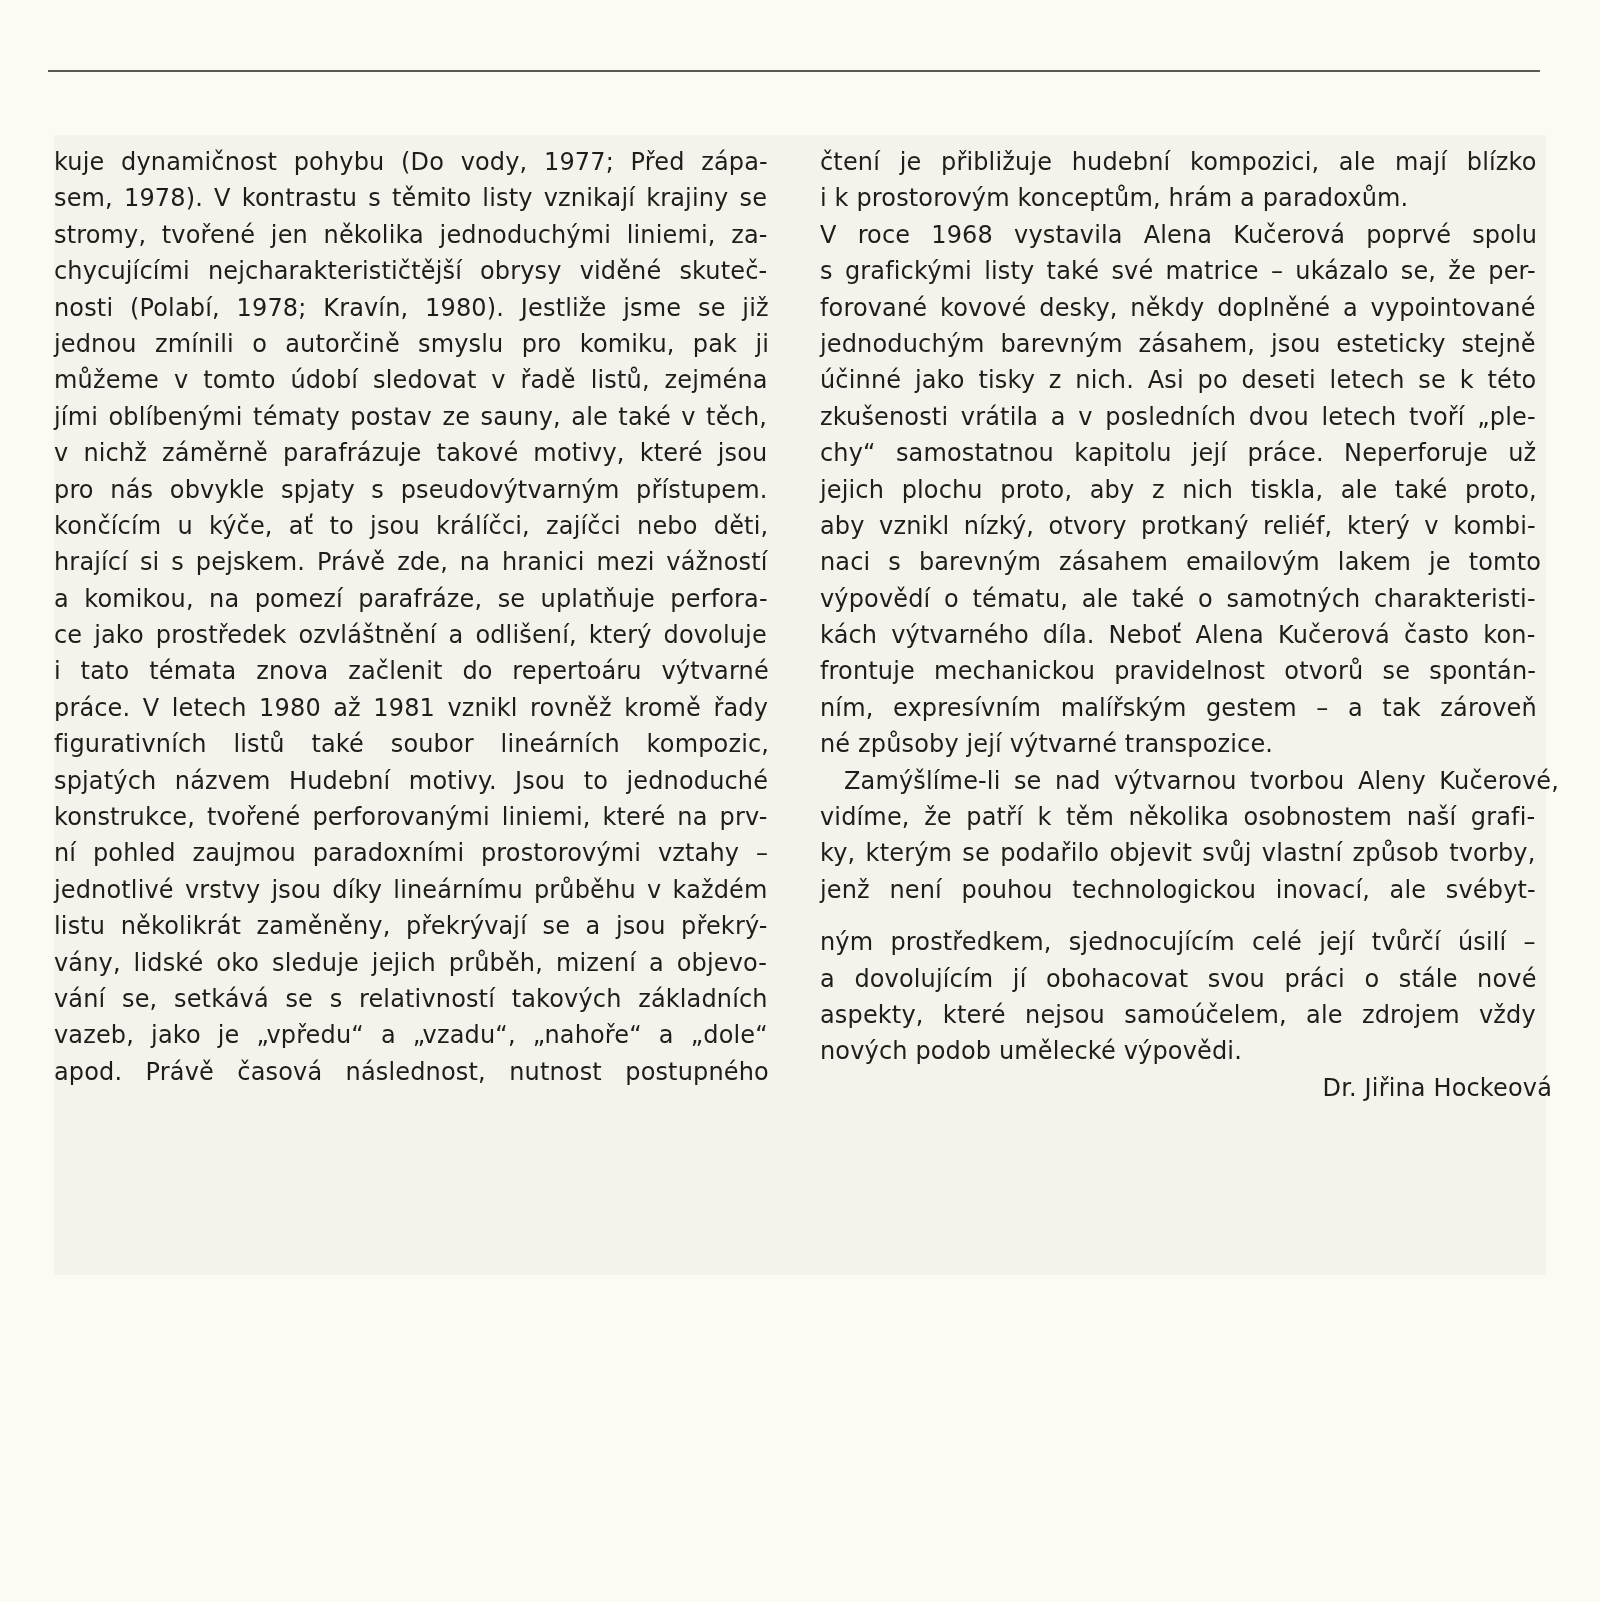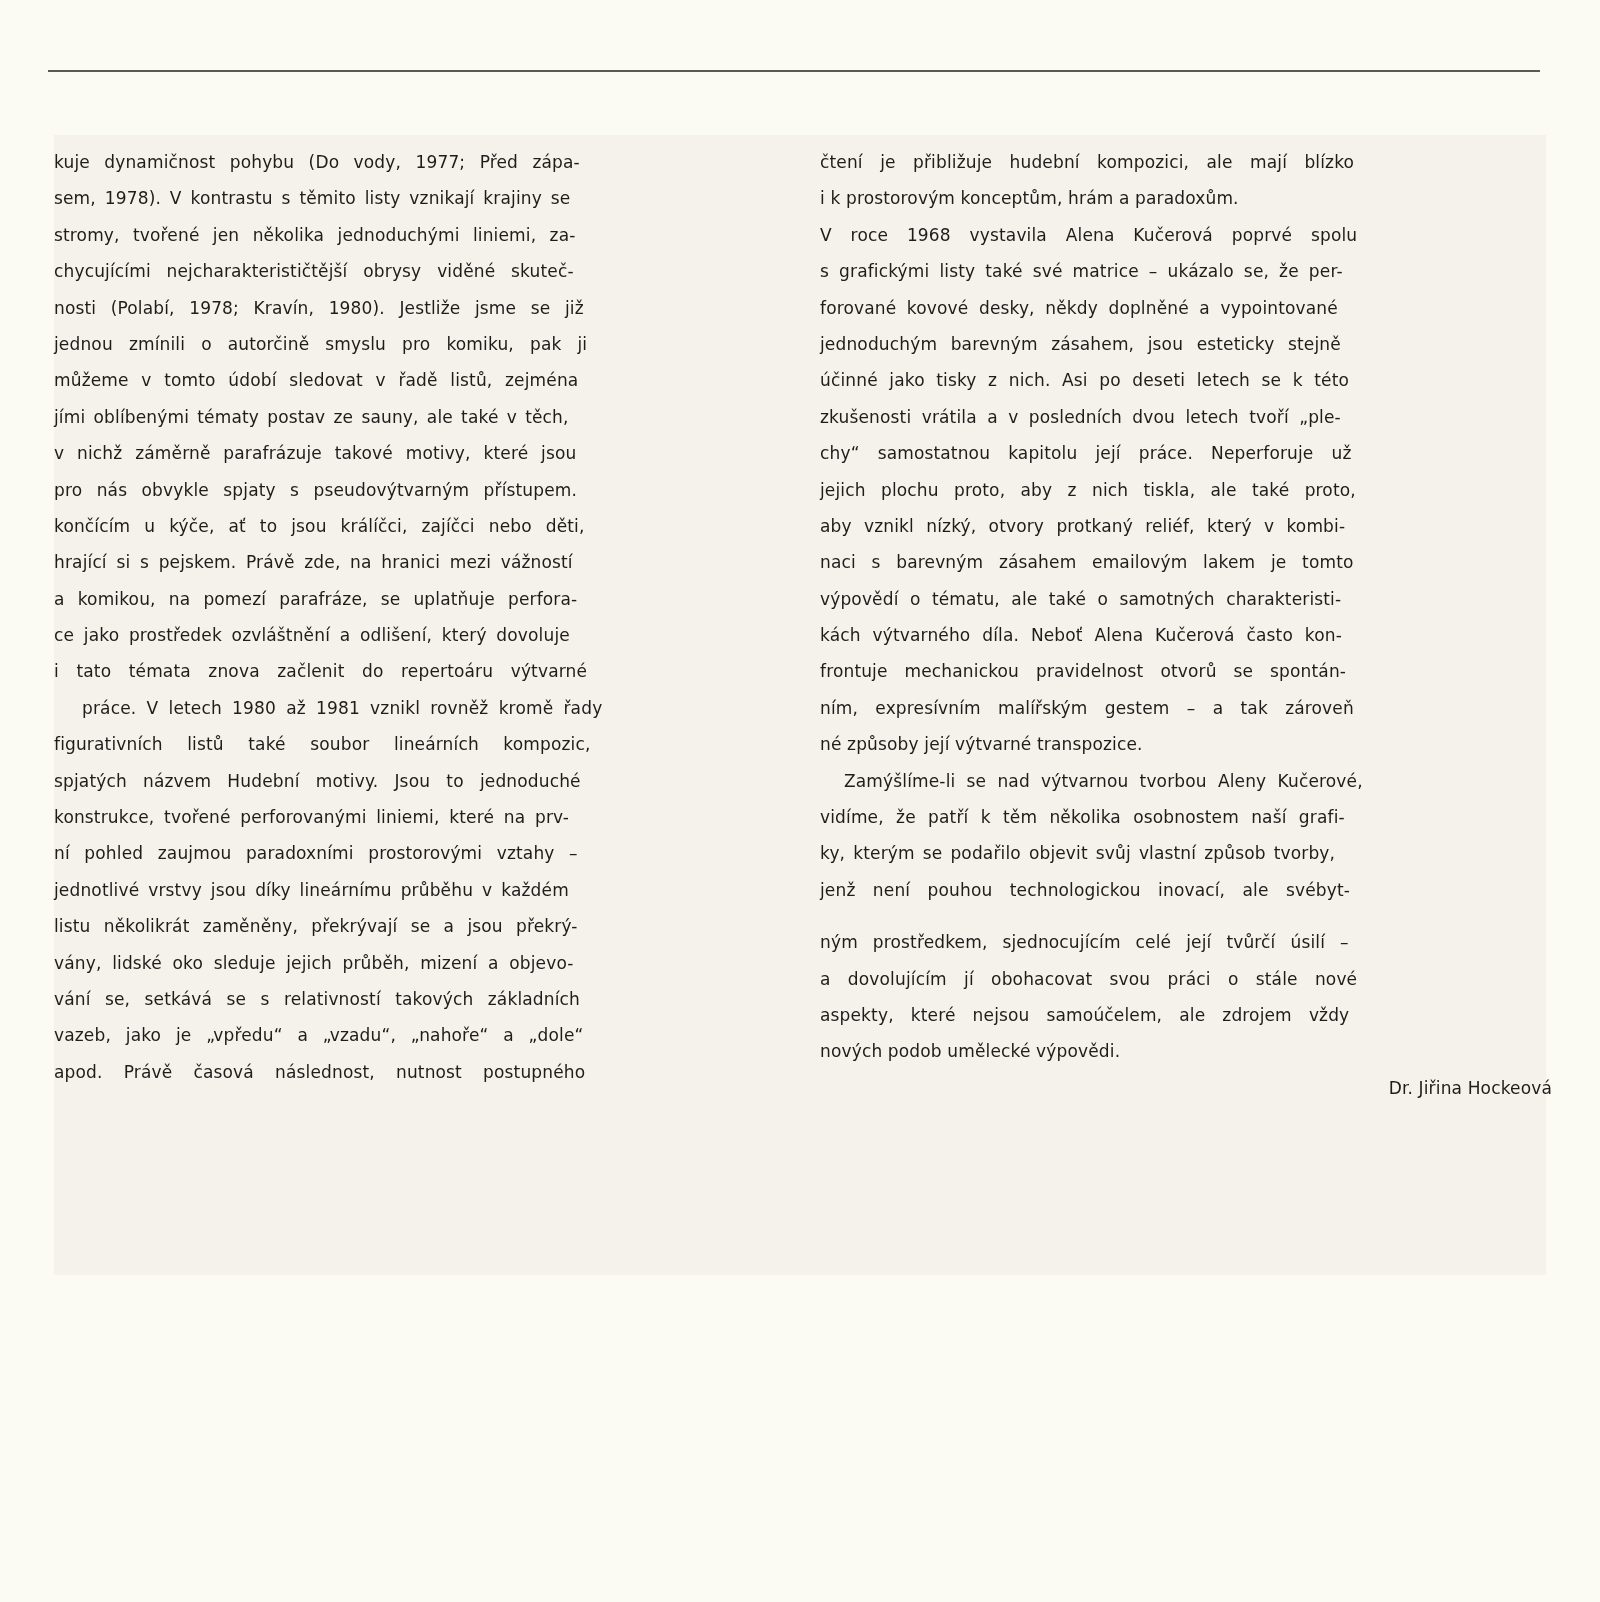--- a/index.html
+++ b/index.html
@@ -32,21 +32,21 @@
       position: absolute;
       left: 54px;
       top: 135px;
       width: 1492px;
       height: 1140px;
       background: #f4f2ea;
     }
     .column {
       position: absolute;
       top: 144px;
-      font-size: 17px;
+      font-size: 24px;
       line-height: 36.4px;
       letter-spacing: 0.15px;
     }
     .column.left {
       left: 54px;
       width: 730px;
     }
     .column.right {
       left: 820px;
       width: 732px;
@@ -85,21 +85,21 @@
       <span class="line" style="display: block; text-align-last: left; word-spacing: 10.5px;">jednou zmínili o autorčině smyslu pro komiku, pak ji</span>
       <span class="line" style="display: block; text-align-last: left; word-spacing: 7.125px;">můžeme v tomto údobí sledovat v řadě listů, zejména</span>
       <span class="line" style="display: block; text-align-last: left; word-spacing: 2.66667px;">jími oblíbenými tématy postav ze sauny, ale také v těch,</span>
       <span class="line" style="display: block; text-align-last: left; word-spacing: 7.28571px;">v nichž záměrně parafrázuje takové motivy, které jsou</span>
       <span class="line" style="display: block; text-align-last: left; word-spacing: 8.83333px;">pro nás obvykle spjaty s pseudovýtvarným přístupem.</span>
       <span class="line" style="display: block; text-align-last: left; word-spacing: 8.44444px;">končícím u kýče, ať to jsou králíčci, zajíčci nebo děti,</span>
       <span class="line" style="display: block; text-align-last: left; word-spacing: 4.11111px;">hrající si s pejskem. Právě zde, na hranici mezi vážností</span>
       <span class="line" style="display: block; text-align-last: left; word-spacing: 7.57143px;">a komikou, na pomezí parafráze, se uplatňuje perfora-</span>
       <span class="line" style="display: block; text-align-last: left; word-spacing: 4.14286px;">ce jako prostředek ozvláštnění a odlišení, který dovoluje</span>
       <span class="line" style="display: block; text-align-last: left; word-spacing: 12px;">i tato témata znova začlenit do repertoáru výtvarné</span>
-      <span class="line" style="display: block; text-align-last: left; word-spacing: 4.66667px; margin-left: 28px;">práce. V letech 1980 až 1981 vznikl rovněž kromě řady</span>
+      <span class="line" style="display: block; text-align-last: left; word-spacing: 4.66667px;">práce. V letech 1980 až 1981 vznikl rovněž kromě řady</span>
       <span class="line" style="display: block; text-align-last: left; word-spacing: 19px;">figurativních listů také soubor lineárních kompozic,</span>
       <span class="line" style="display: block; text-align-last: left; word-spacing: 10.6667px;">spjatých názvem Hudební motivy. Jsou to jednoduché</span>
       <span class="line" style="display: block; text-align-last: left; word-spacing: 4.16667px;">konstrukce, tvořené perforovanými liniemi, které na prv-</span>
       <span class="line" style="display: block; text-align-last: left; word-spacing: 9px;">ní pohled zaujmou paradoxními prostorovými vztahy –</span>
       <span class="line" style="display: block; text-align-last: left; word-spacing: 3.42857px;">jednotlivé vrstvy jsou díky lineárnímu průběhu v každém</span>
       <span class="line" style="display: block; text-align-last: left; word-spacing: 7.71429px;">listu několikrát zaměněny, překrývají se a jsou překrý-</span>
       <span class="line" style="display: block; text-align-last: left; word-spacing: 5.125px;">vány, lidské oko sleduje jejich průběh, mizení a objevo-</span>
       <span class="line" style="display: block; text-align-last: left; word-spacing: 8.85714px;">vání se, setkává se s relativností takových základních</span>
       <span class="line" style="display: block; text-align-last: left; word-spacing: 9.25px;">vazeb, jako je „vpředu“ a „vzadu“, „nahoře“ a „dole“</span>
       <span class="line" style="display: block; text-align-last: left; word-spacing: 15.6px;">apod. Právě časová následnost, nutnost postupného</span>

